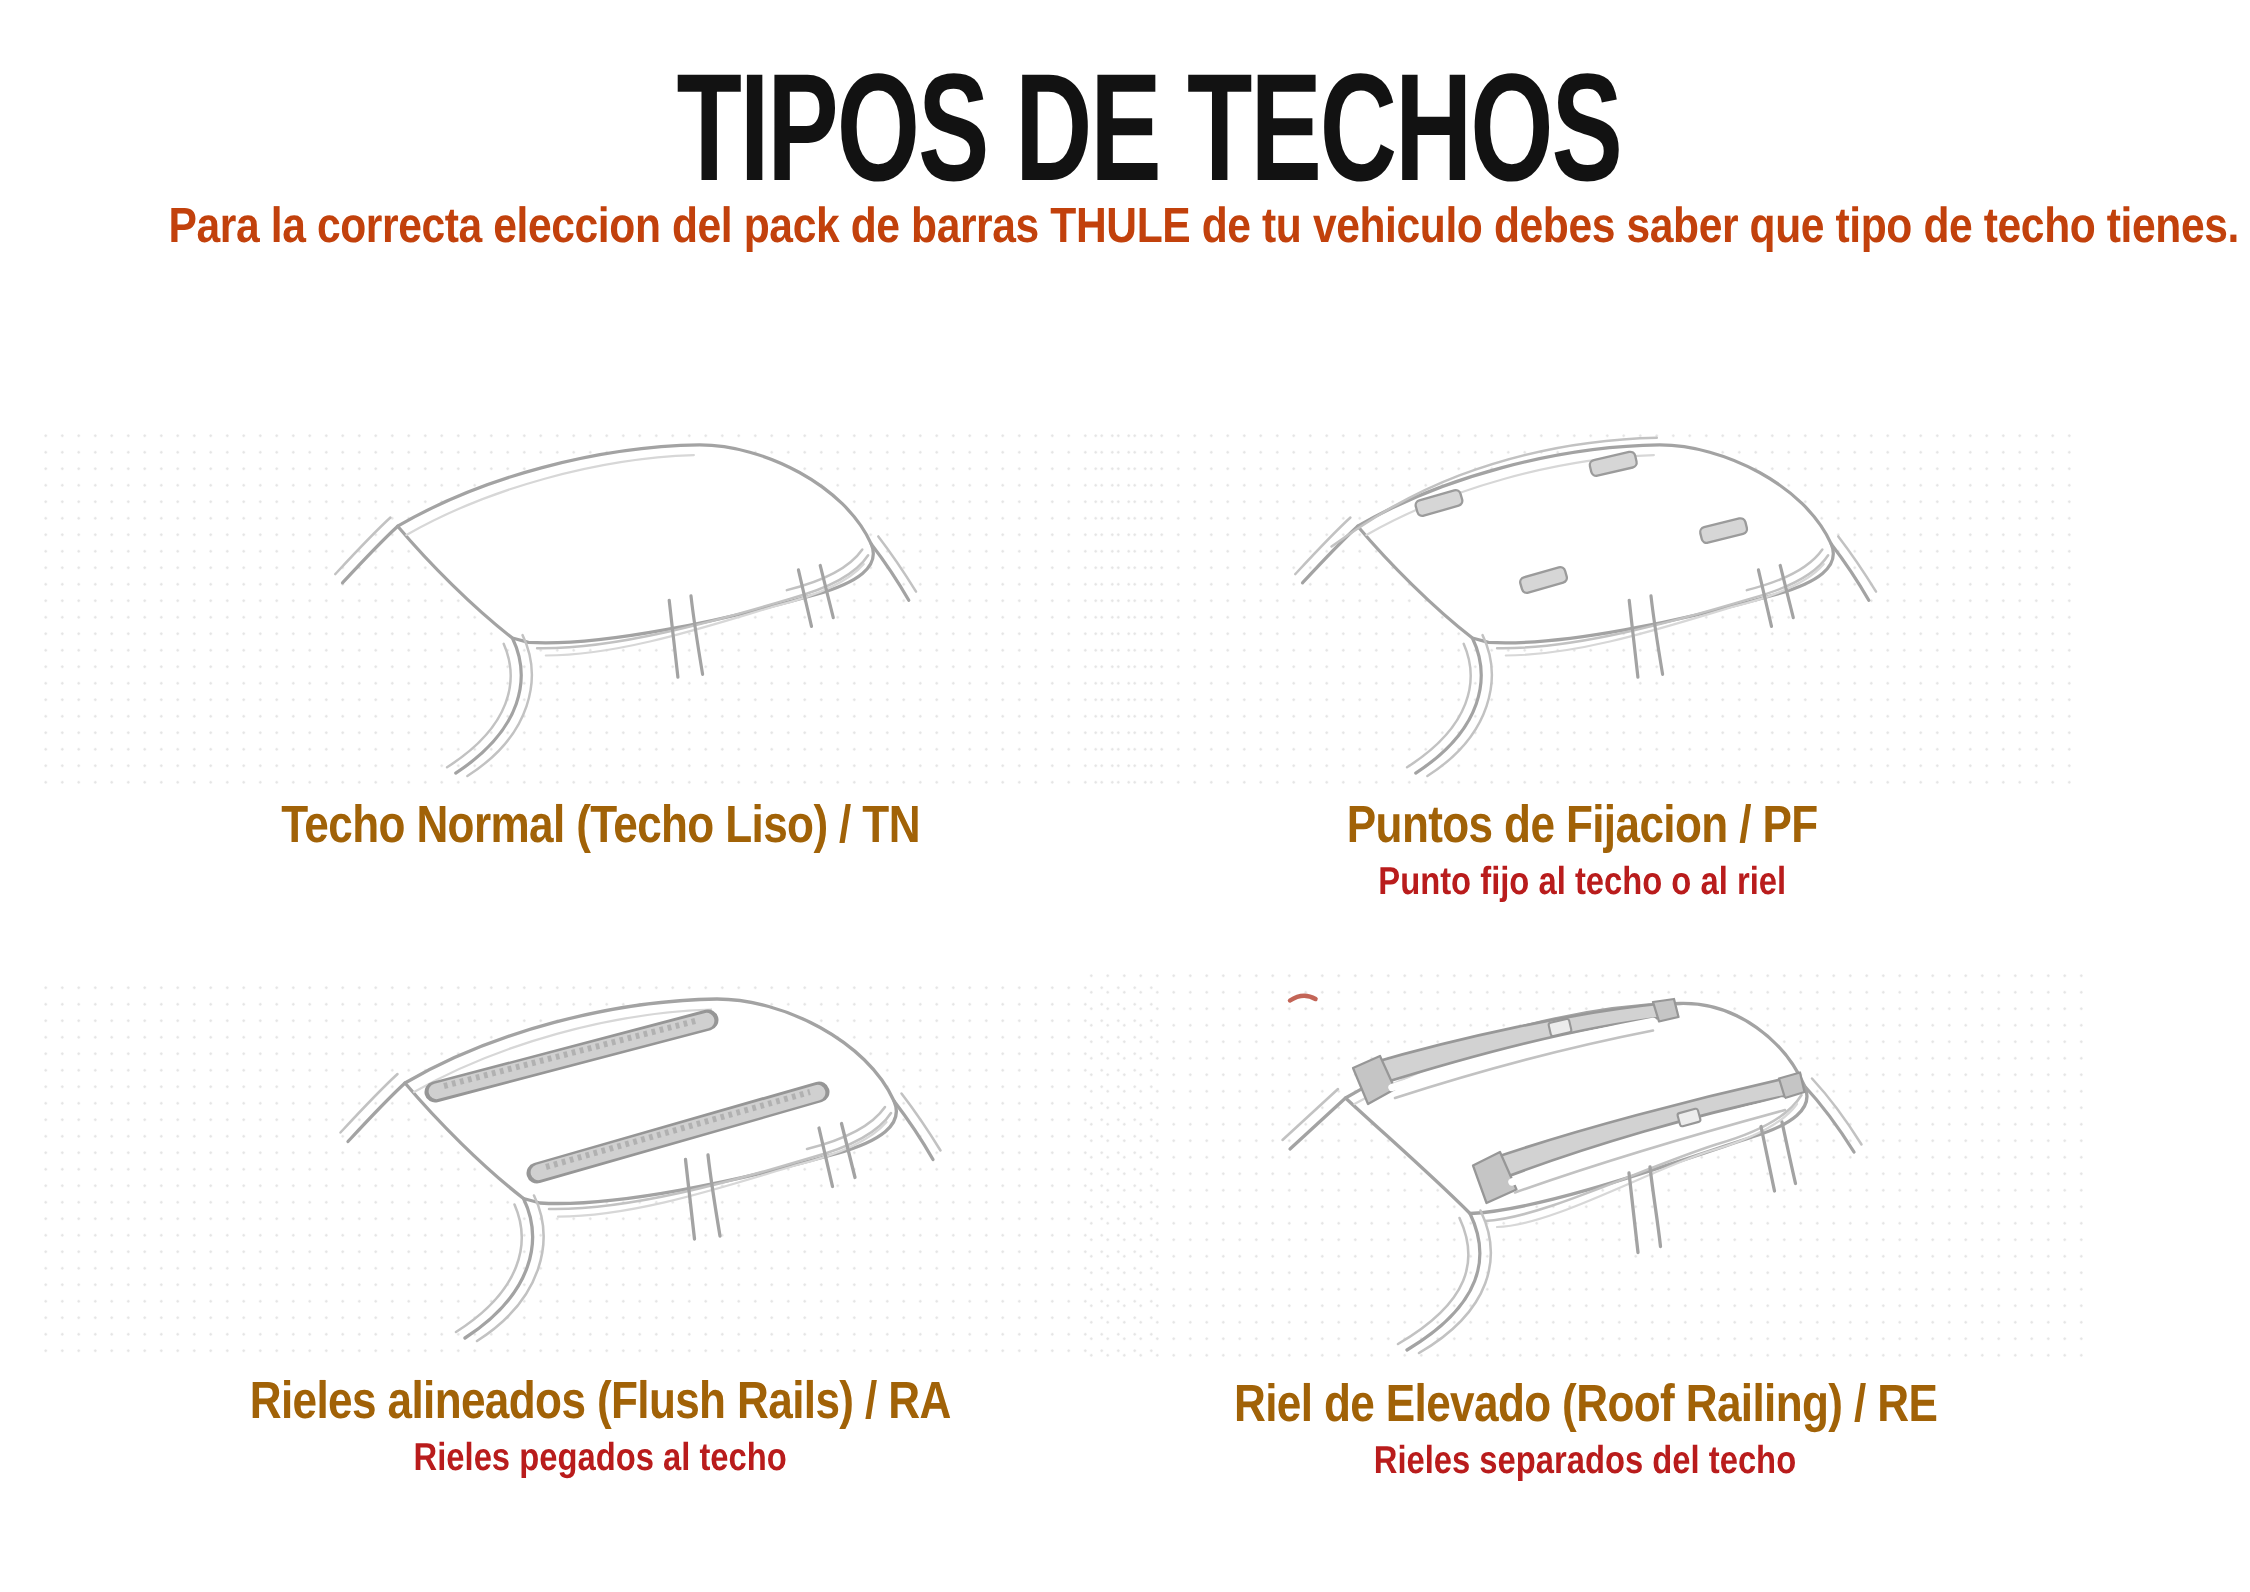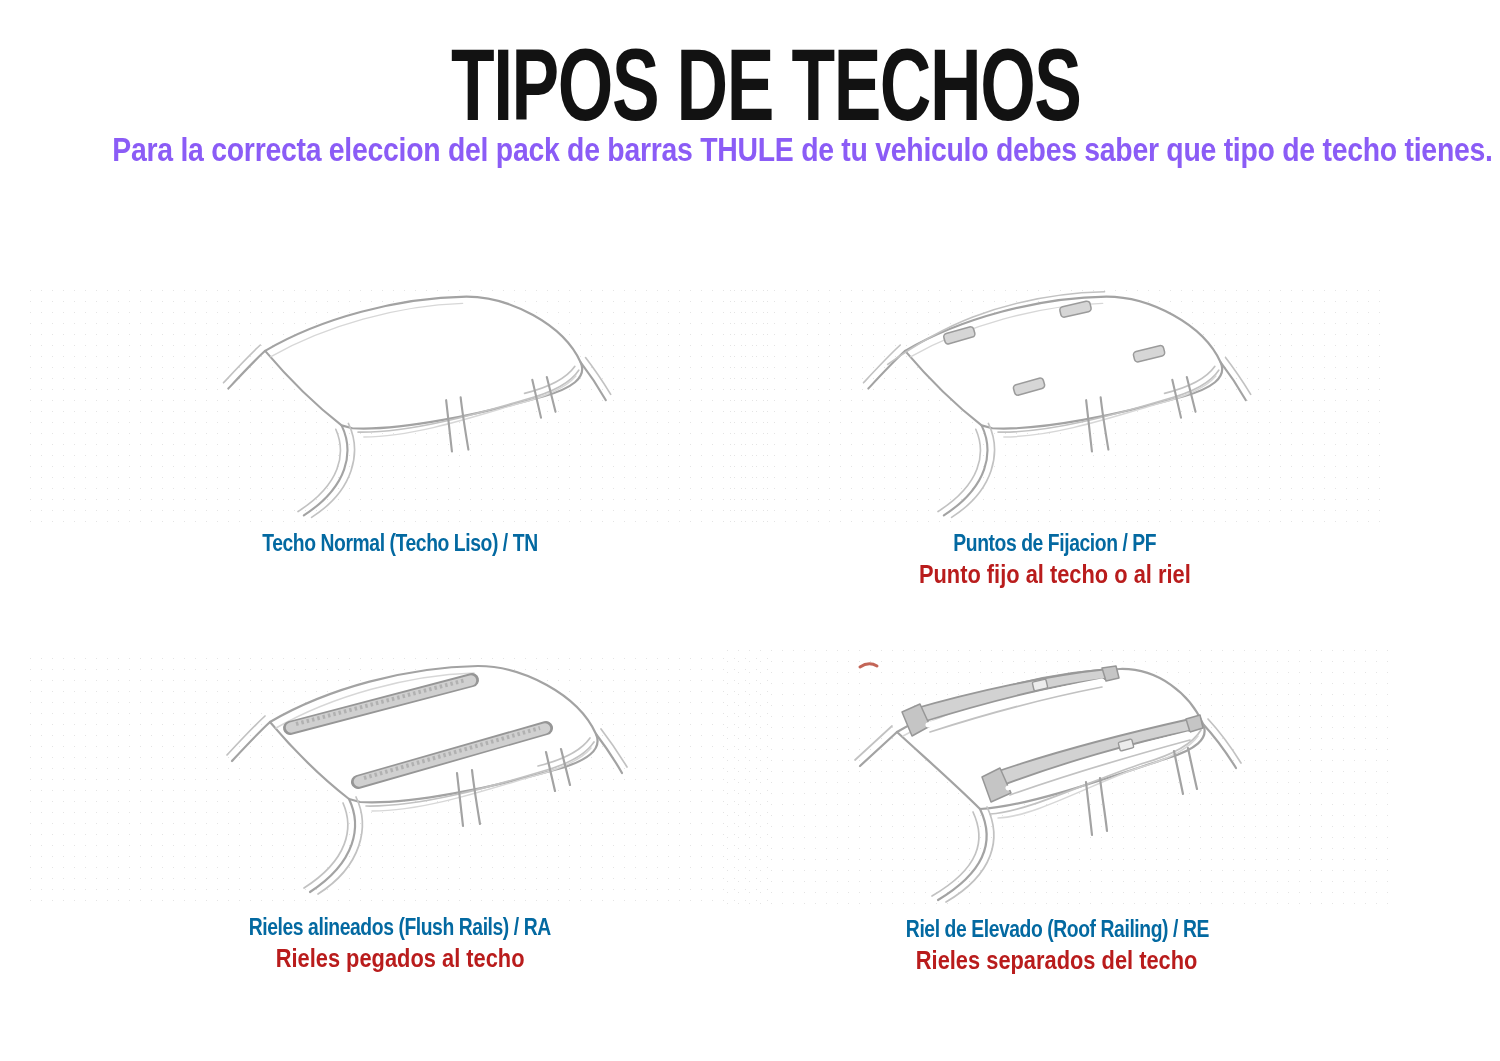--- a/index.html
+++ b/index.html
@@ -15,42 +15,42 @@
   .i{transform:scaleX(0.86);}
   .c{transform:scaleX(0.84);}
   .s{transform:scaleX(0.84);}
 
   .title{
     position:absolute;top:16px;left:0;width:100%;text-align:center;margin:16px;
     font-size:102px;font-weight:bold;line-height:1.04;letter-spacing:-2px;color:#121212;
   }
   .intro{
     position:absolute;top:131px;left:0;width:100%;text-align:center;
-    font-size:33px;font-weight:bold;line-height:38px;letter-spacing:-0.3px;color:#8b5cf6;
+    font-size:33px;font-weight:bold;line-height:38px;letter-spacing:-0.3px;color:#c2410c;
   }
 
   .quad{position:absolute;margin:0;text-align:center;}
   #quad-tn{left:25px;top:285px;width:750px;}
   #quad-pf{left:725px;top:285px;width:660px;}
   #quad-ra{left:25px;top:653px;width:750px;}
   #quad-re{left:722px;top:645px;width:670px;text-align:center;}
 
   .fig{
     display:flex;justify-content:center;align-items:flex-start;
     background-image:radial-gradient(circle,#e4e4e4 0.8px,transparent 0.95px);
     background-size:11px 11px;
   }
   #quad-tn .fig{padding-left:40px;}
   #quad-pf .fig{padding-left:10px;}
   #quad-ra .fig{padding-left:60px;}
   #quad-re .fig{padding-left:26px;}
 
   figcaption{margin-top:5px;}
   #quad-ra figcaption,#quad-re figcaption{margin-top:11px;}
-  .cap{font-size:23px;font-weight:bold;line-height:1.02;color:#0369a1;letter-spacing:-0.5px;}
+  .cap{font-size:35px;font-weight:bold;line-height:1.02;color:#a16207;letter-spacing:-0.5px;}
   .subcap{font-size:26px;font-weight:bold;line-height:1.1;margin-top:5px;color:#b91c1c;}
 
   
   .roof{fill:#ffffff;stroke:#a3a3a3;stroke-width:2.2;stroke-linejoin:round;}
   .sk {fill:none;stroke:#a3a3a3;stroke-width:2.2;stroke-linecap:round;stroke-linejoin:round;}
   .sk2{fill:none;stroke:#c2c2c2;stroke-width:1.7;stroke-linecap:round;}
   .sk3{fill:none;stroke:#d7d7d7;stroke-width:1.5;stroke-linecap:round;}
   .pad{fill:#d6d6d6;stroke:#9b9b9b;stroke-width:1.6;}
   .rail-o{fill:none;stroke:#969696;stroke-width:14;stroke-linecap:round;}
   .rail-i{fill:none;stroke:#d0d0d0;stroke-width:10.5;stroke-linecap:round;}

